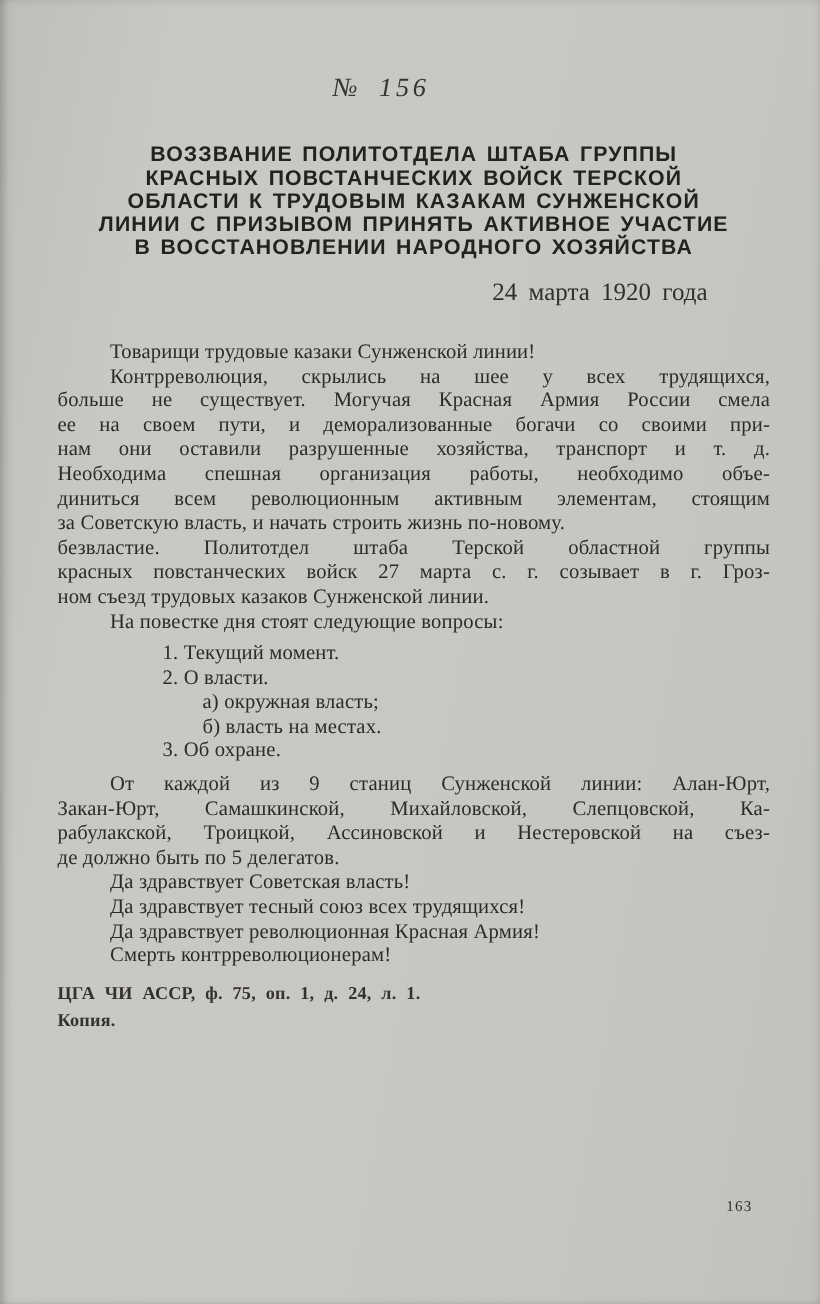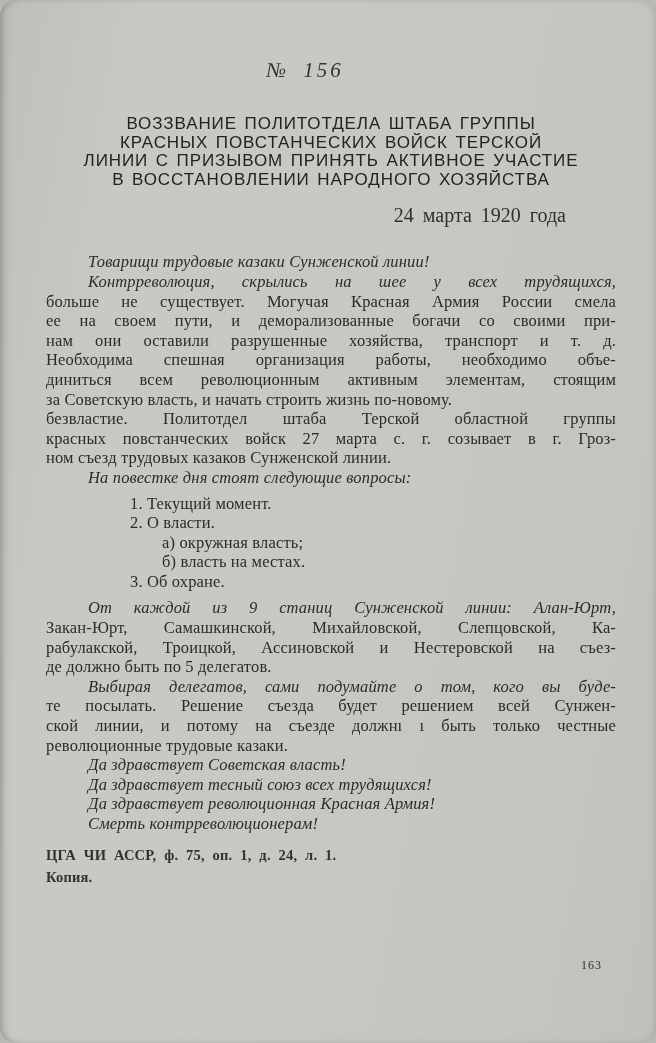--- a/index.html
+++ b/index.html
@@ -13,42 +13,41 @@
     background: #b9b8b4;
   }
   .page {
     position: relative;
     width: 656px;
     height: 1043px;
     background: linear-gradient(100deg, #bfbeba 0%, #c9c8c4 18%, #c8c7c2 55%, #c5c4c0 85%, #c1c0bc 100%);
     box-shadow: inset 6px 0 10px -6px rgba(60,58,54,0.55), inset -4px 0 8px -5px rgba(90,88,84,0.35);
     color: #2c2b28;
     font-family: "Liberation Serif", "DejaVu Serif", serif;
-    border-radius: 16px;
   }
   .content {
     position: relative;
     padding: 58px 40px 0 46px;
   }
 
   .doc-number {
     font-style: italic;
     font-size: 21px;
     letter-spacing: 3px;
     text-align: center;
     padding-right: 52px;
     color: #35342f;
     word-spacing: 6px;
   }
 
   .title {
     margin-top: 32px;
     text-align: center;
     font-family: "Liberation Sans", "DejaVu Sans", sans-serif;
-    font-weight: 400;
+    font-weight: 700;
     font-size: 17px;
     line-height: 18.6px;
     letter-spacing: 0.9px;
     word-spacing: 2px;
     color: #232220;
   }
 
   .date-line {
     margin-top: 15px;
     text-align: right;
@@ -60,21 +59,21 @@
 
   .doc-body {
     margin-top: 25px;
     font-size: 16.5px;
     line-height: 19.6px;
     letter-spacing: 0.15px;
     color: #2c2b28;
   }
   .para { margin: 0; }
   .line { white-space: normal; }
-  .line.first { text-indent: 42px; font-style: italic; }
+  .line.first { text-indent: 42px; }
   .line.jline { text-align: justify; text-align-last: justify; }
   .agenda-list { margin: 6px 0 7px 0; }
   .list-item.lvl1 { padding-left: 84px; }
   .list-item.lvl2 { padding-left: 116px; }
 
   .footer {
     margin-top: 10px;
     font-size: 14.5px;
     line-height: 22px;
     letter-spacing: 0.2px;
@@ -97,20 +96,21 @@
 <body>
 
 <div class="page">
   <div class="content">
 
     <div class="doc-number">№ 156</div>
 
     <div class="title">
         <div class="line">ВОЗЗВАНИЕ ПОЛИТОТДЕЛА ШТАБА ГРУППЫ</div>
         <div class="line">КРАСНЫХ ПОВСТАНЧЕСКИХ ВОЙСК ТЕРСКОЙ</div>
+        <div class="line">ОБЛАСТИ К ТРУДОВЫМ КАЗАКАМ СУНЖЕНСКОЙ</div>
         <div class="line">ЛИНИИ С ПРИЗЫВОМ ПРИНЯТЬ АКТИВНОЕ УЧАСТИЕ</div>
         <div class="line">В ВОССТАНОВЛЕНИИ НАРОДНОГО ХОЗЯЙСТВА</div>
       </div>
 
     <div class="date-line">24 марта 1920 года</div>
 
     <div class="doc-body" id="doc-body">
         <div class="para">
           <div class="line first">Товарищи трудовые казаки Сунженской линии!</div>
         </div>
@@ -138,26 +138,20 @@
           <div class="list-item lvl2">б)  власть на местах.</div>
           <div class="list-item lvl1">3. Об охране.</div>
         </div>
         <div class="para">
           <div class="line first jline">От каждой из 9 станиц Сунженской линии: Алан-Юрт,</div>
           <div class="line jline">Закан-Юрт, Самашкинской, Михайловской, Слепцовской, Ка-</div>
           <div class="line jline">рабулакской, Троицкой, Ассиновской и Нестеровской на съез-</div>
           <div class="line">де должно быть по 5 делегатов.</div>
         </div>
         <div class="para">
-          <div class="line first jline">Выбирая делегатов, сами подумайте о том, кого вы буде-</div>
-          <div class="line jline">те посылать. Решение съезда будет решением всей Сунжен-</div>
-          <div class="line jline">ской линии, и потому на съезде должнı ı быть только честные</div>
-          <div class="line">революционные трудовые казаки.</div>
-        </div>
-        <div class="para">
           <div class="line first">Да здравствует Советская власть!</div>
         </div>
         <div class="para">
           <div class="line first">Да здравствует тесный союз всех трудящихся!</div>
         </div>
         <div class="para">
           <div class="line first">Да здравствует революционная Красная Армия!</div>
         </div>
         <div class="para">
           <div class="line first">Смерть контрреволюционерам!</div>

